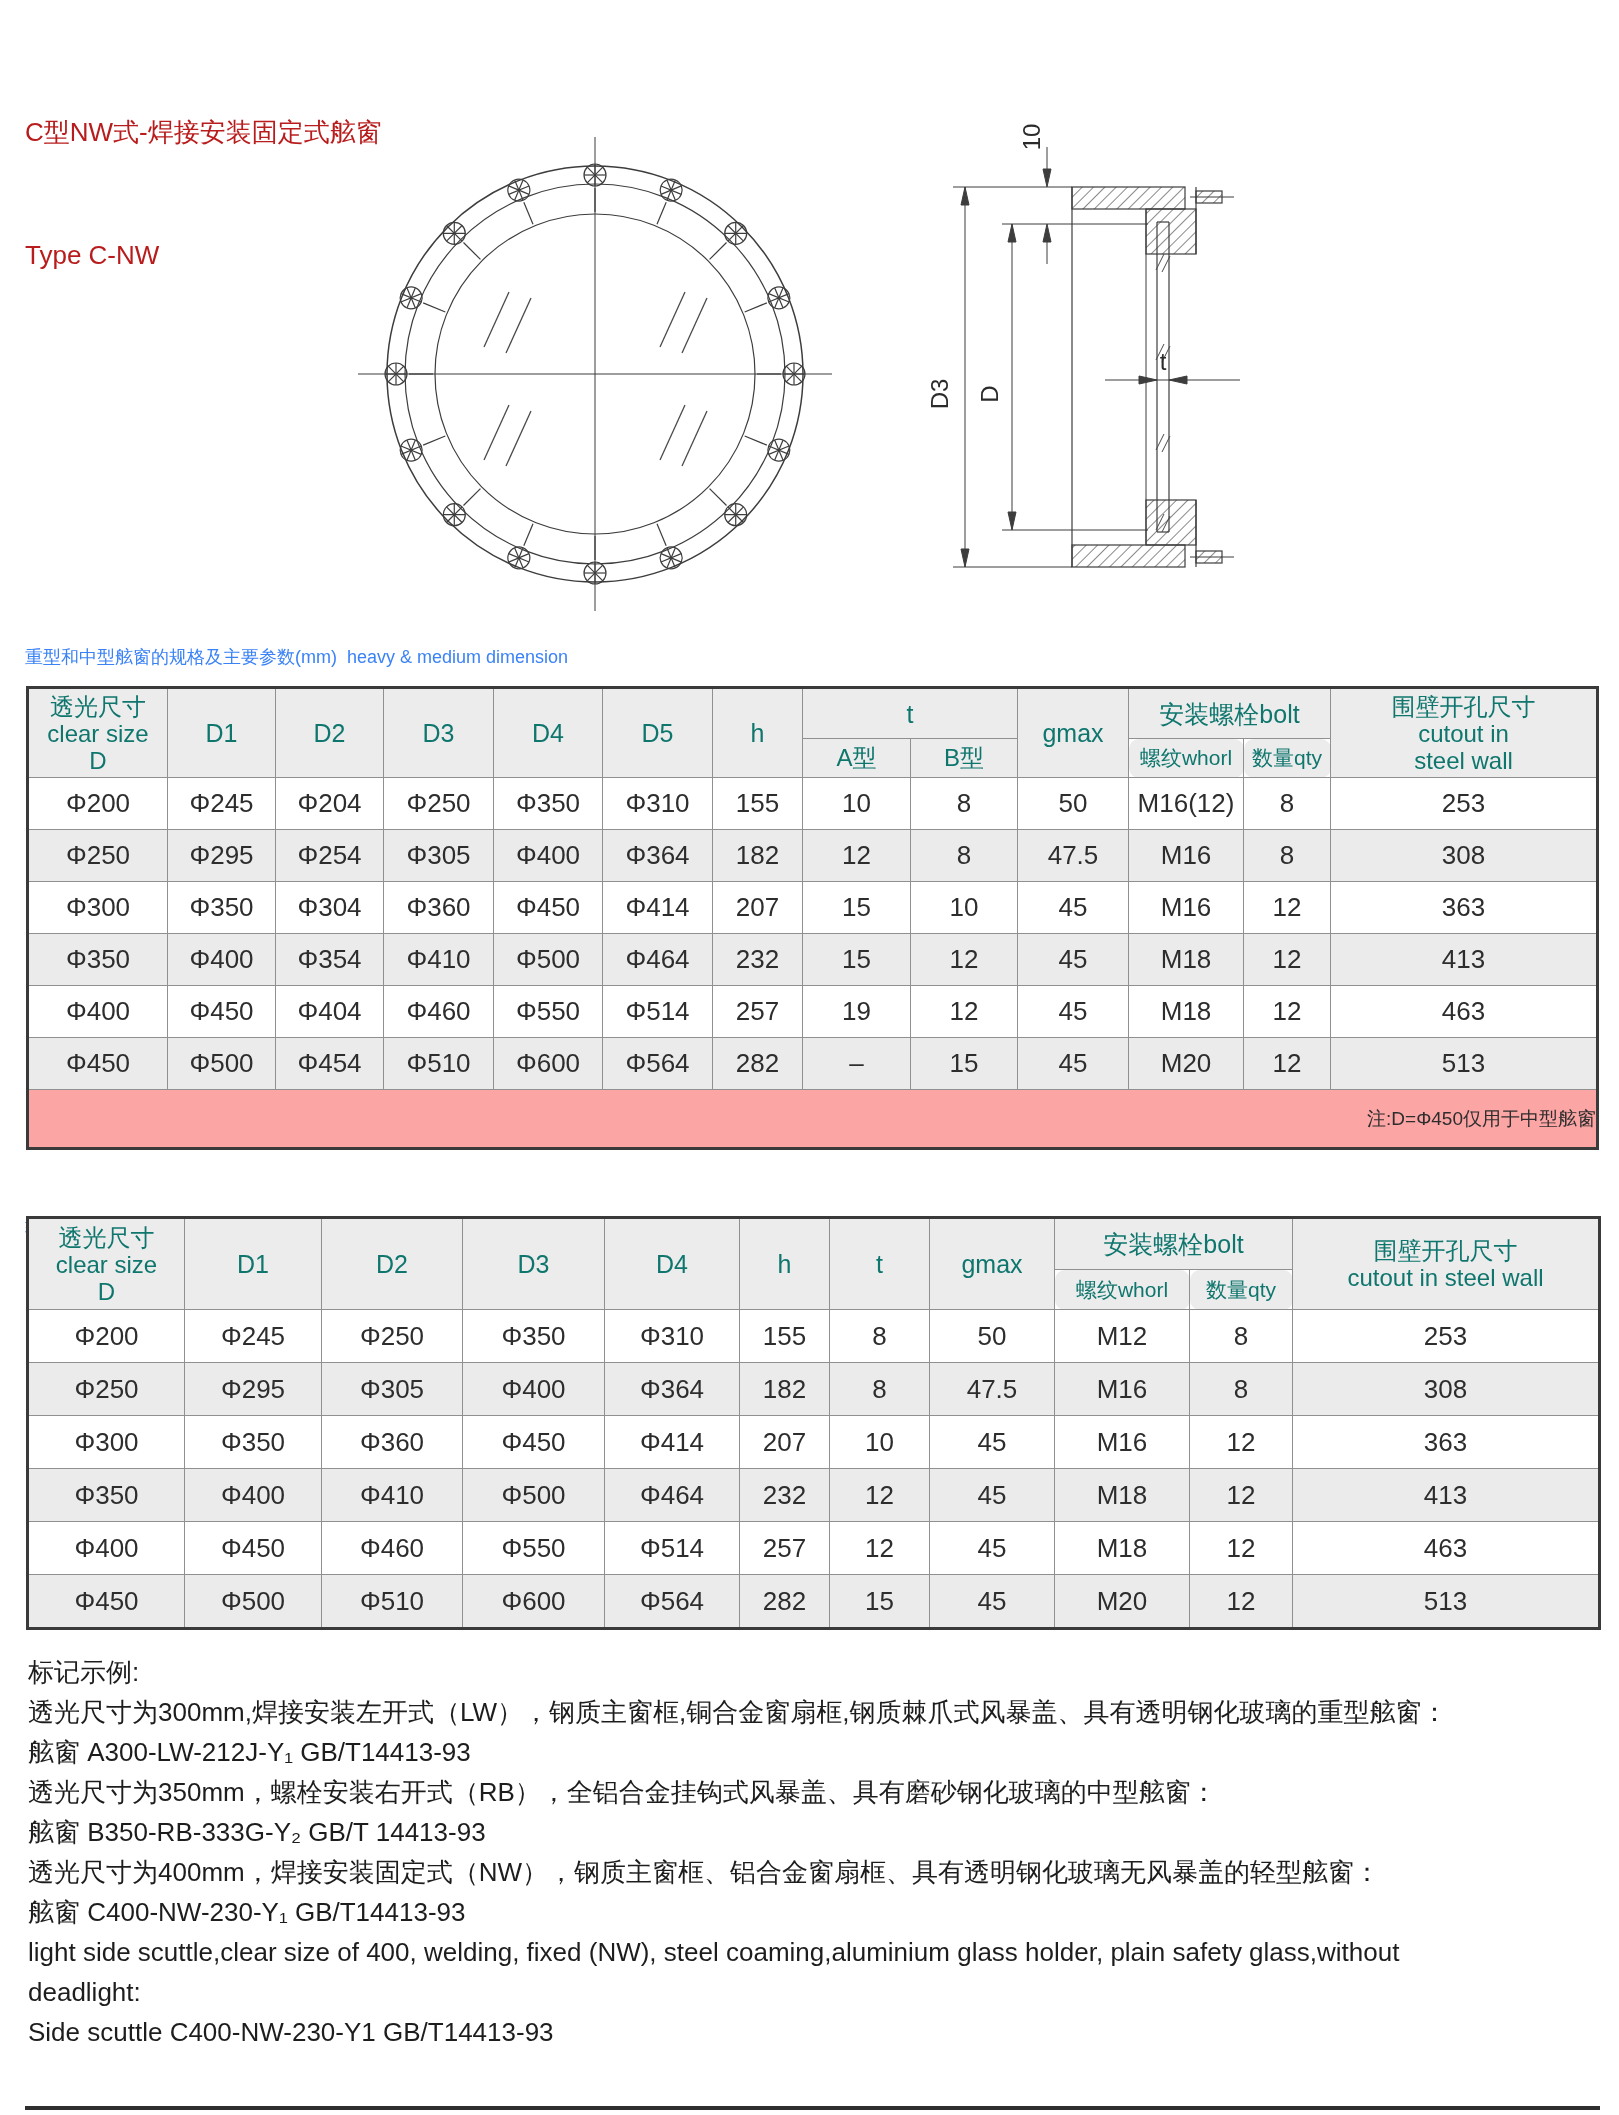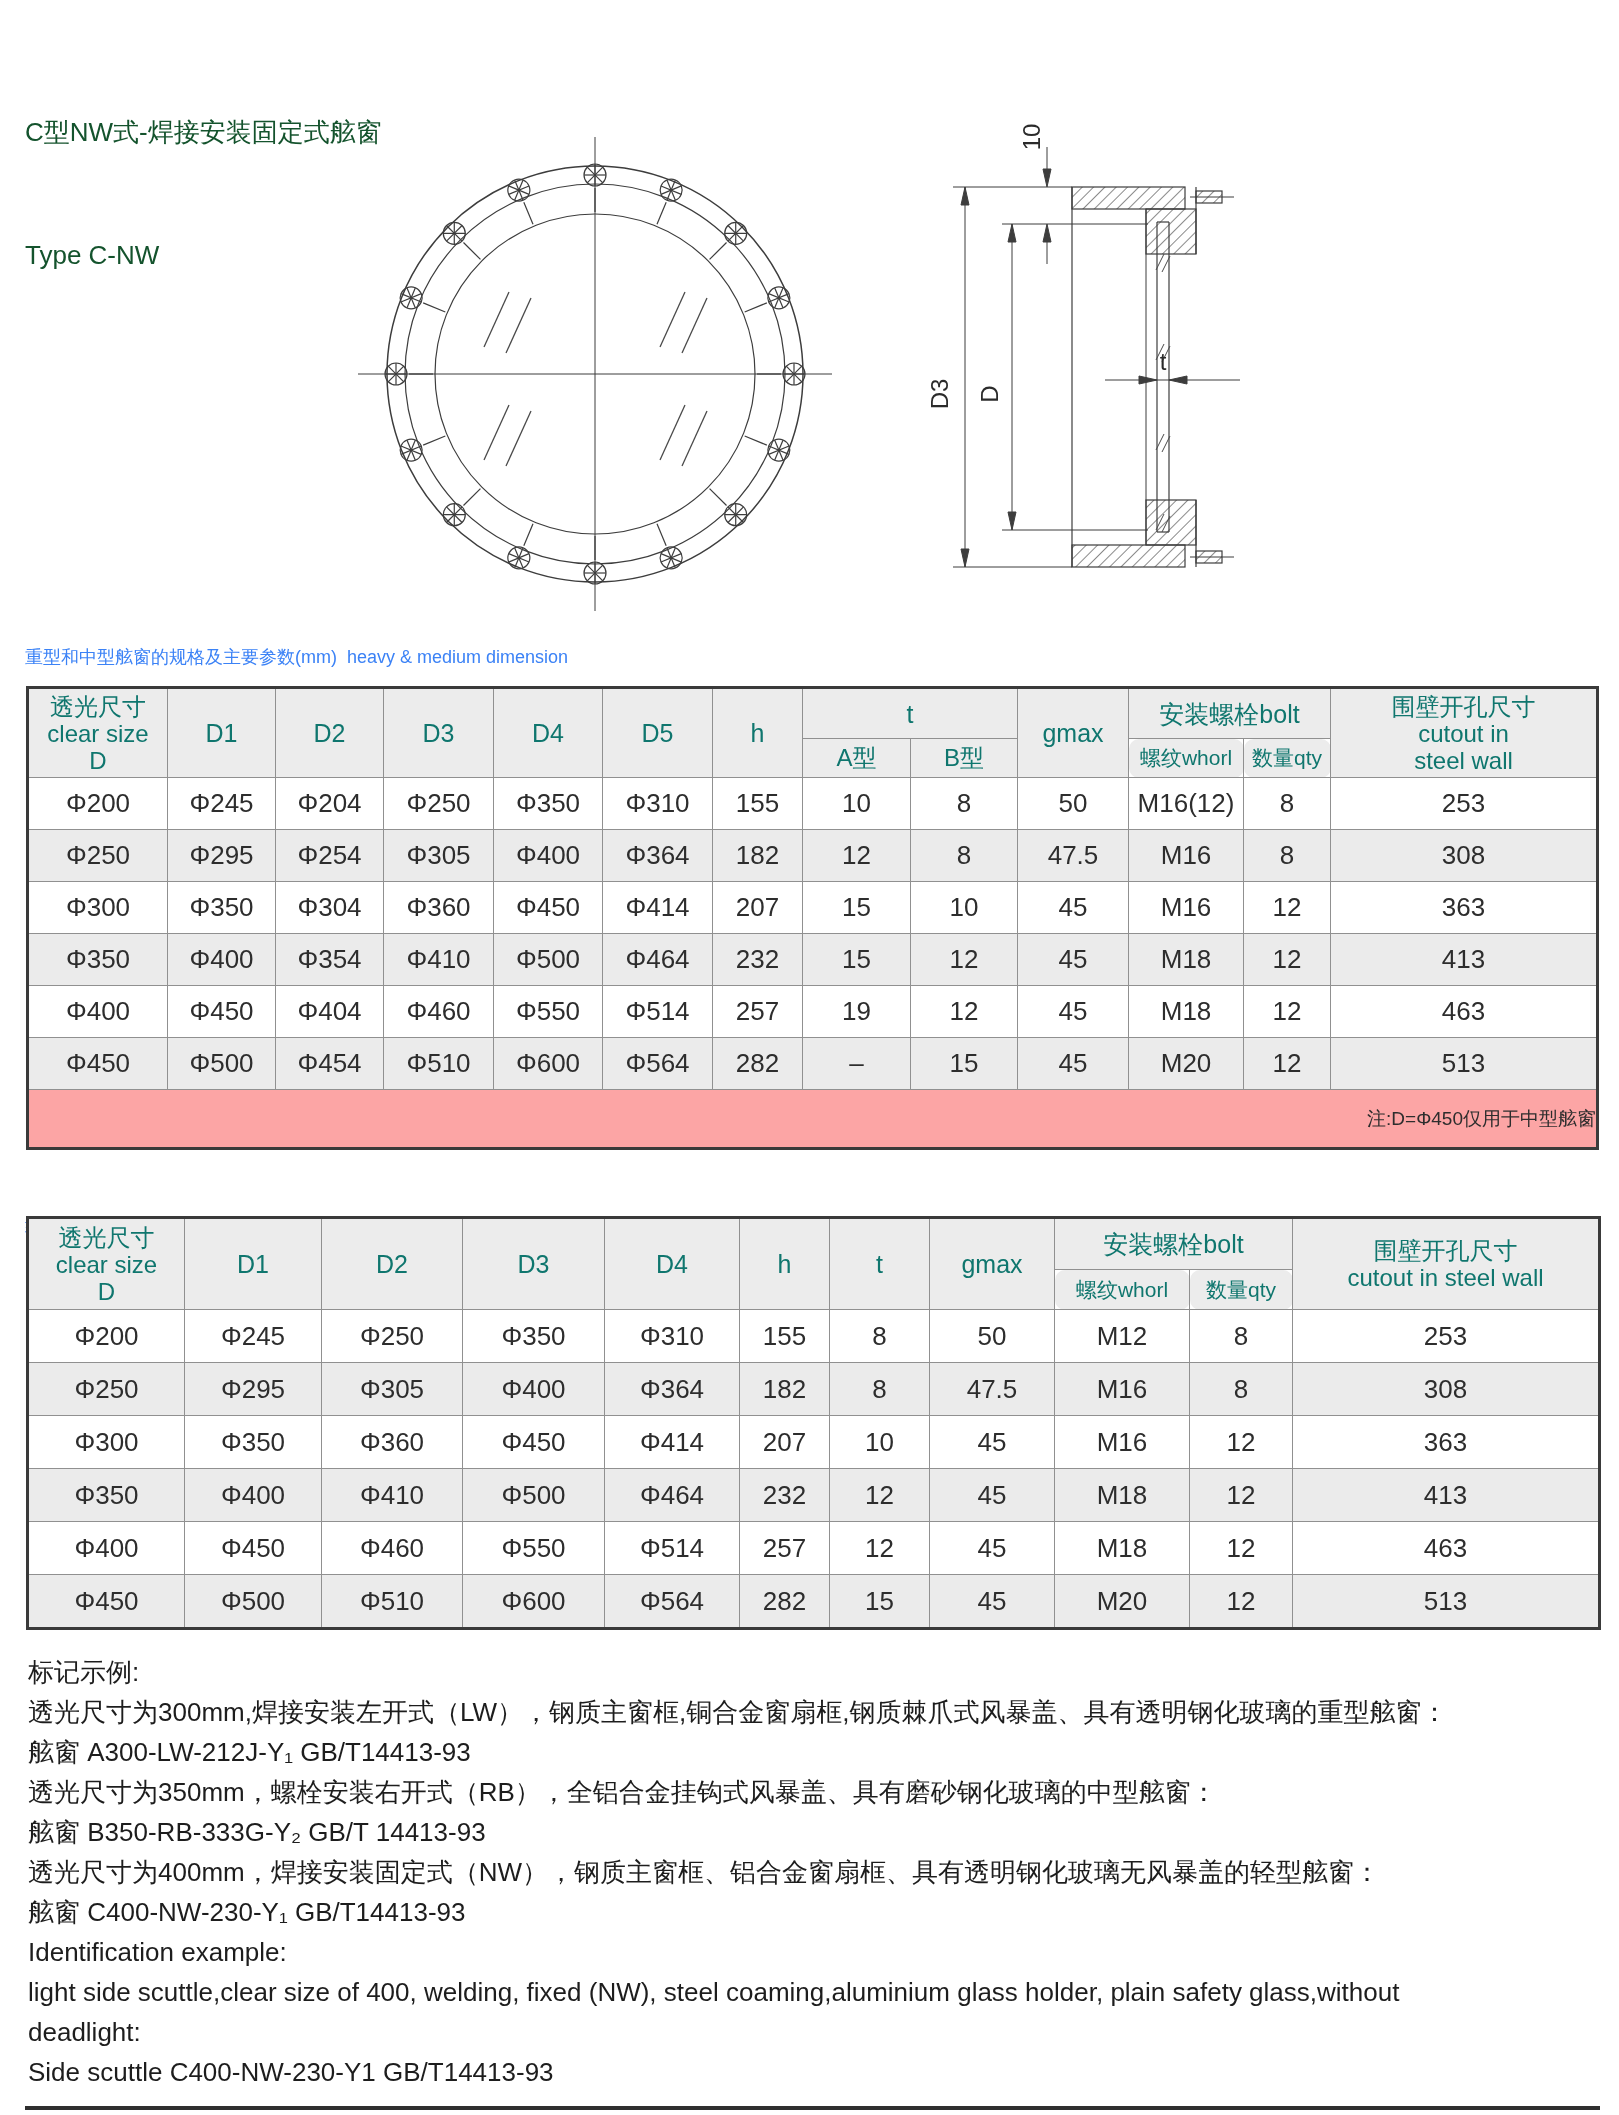--- a/index.html
+++ b/index.html
@@ -1,19 +1,19 @@
 <!DOCTYPE html>
 <html><head>
 <meta charset="utf-8">
 <style>
   html,body{margin:0;padding:0;background:#ffffff;}
   body{width:1619px;height:2115px;font-family:"Liberation Sans","DejaVu Sans",sans-serif;color:#1f1f1f;}
   .page{position:relative;width:1619px;height:2115px;background:#fff;overflow:hidden;}
 
-  .doc-title{position:absolute;left:25px;top:30px;font-size:26px;line-height:41px;color:#14532d;white-space:pre;}
+  .doc-title{position:absolute;left:25px;top:30px;font-size:26px;line-height:41px;color:#b91c1c;white-space:pre;}
 
   .drawing{position:absolute;left:0;top:92px;}
   .dimtxt{font-family:"Liberation Sans","DejaVu Sans",sans-serif;font-size:24px;fill:#2b2b2b;stroke:none;}
 
   .sec-title{position:absolute;left:25px;font-size:18px;color:#3b82f6;white-space:pre;}
   .sec-title.first{top:645px;}
   .sec-title.second{top:1216px;}
 
   table.spec{position:absolute;left:26px;border-collapse:collapse;table-layout:fixed;background:#fff;
              border:3px solid #3a3a3a;}
@@ -411,20 +411,19 @@
   </table>
 
   <div class="footer">
     <div class="fline">标记示例:</div>
     <div class="fline">透光尺寸为300mm,焊接安装左开式（LW），钢质主窗框,铜合金窗扇框,钢质棘爪式风暴盖、具有透明钢化玻璃的重型舷窗：</div>
     <div class="fline">舷窗 A300-LW-212J-Y₁ GB/T14413-93</div>
     <div class="fline">透光尺寸为350mm，螺栓安装右开式（RB），全铝合金挂钩式风暴盖、具有磨砂钢化玻璃的中型舷窗：</div>
     <div class="fline">舷窗 B350-RB-333G-Y₂ GB/T 14413-93</div>
     <div class="fline">透光尺寸为400mm，焊接安装固定式（NW），钢质主窗框、铝合金窗扇框、具有透明钢化玻璃无风暴盖的轻型舷窗：</div>
     <div class="fline">舷窗 C400-NW-230-Y₁ GB/T14413-93</div>
-    <div class="fline">Identification example:</div>
     <div class="fline">light side scuttle,clear size of 400, welding, fixed (NW), steel coaming,aluminium glass holder, plain safety glass,without</div>
     <div class="fline">deadlight:</div>
     <div class="fline">Side scuttle C400-NW-230-Y1 GB/T14413-93</div>
   </div>
 
   <div class="bottom-rule"></div>
 </div>
 
 </body></html>

